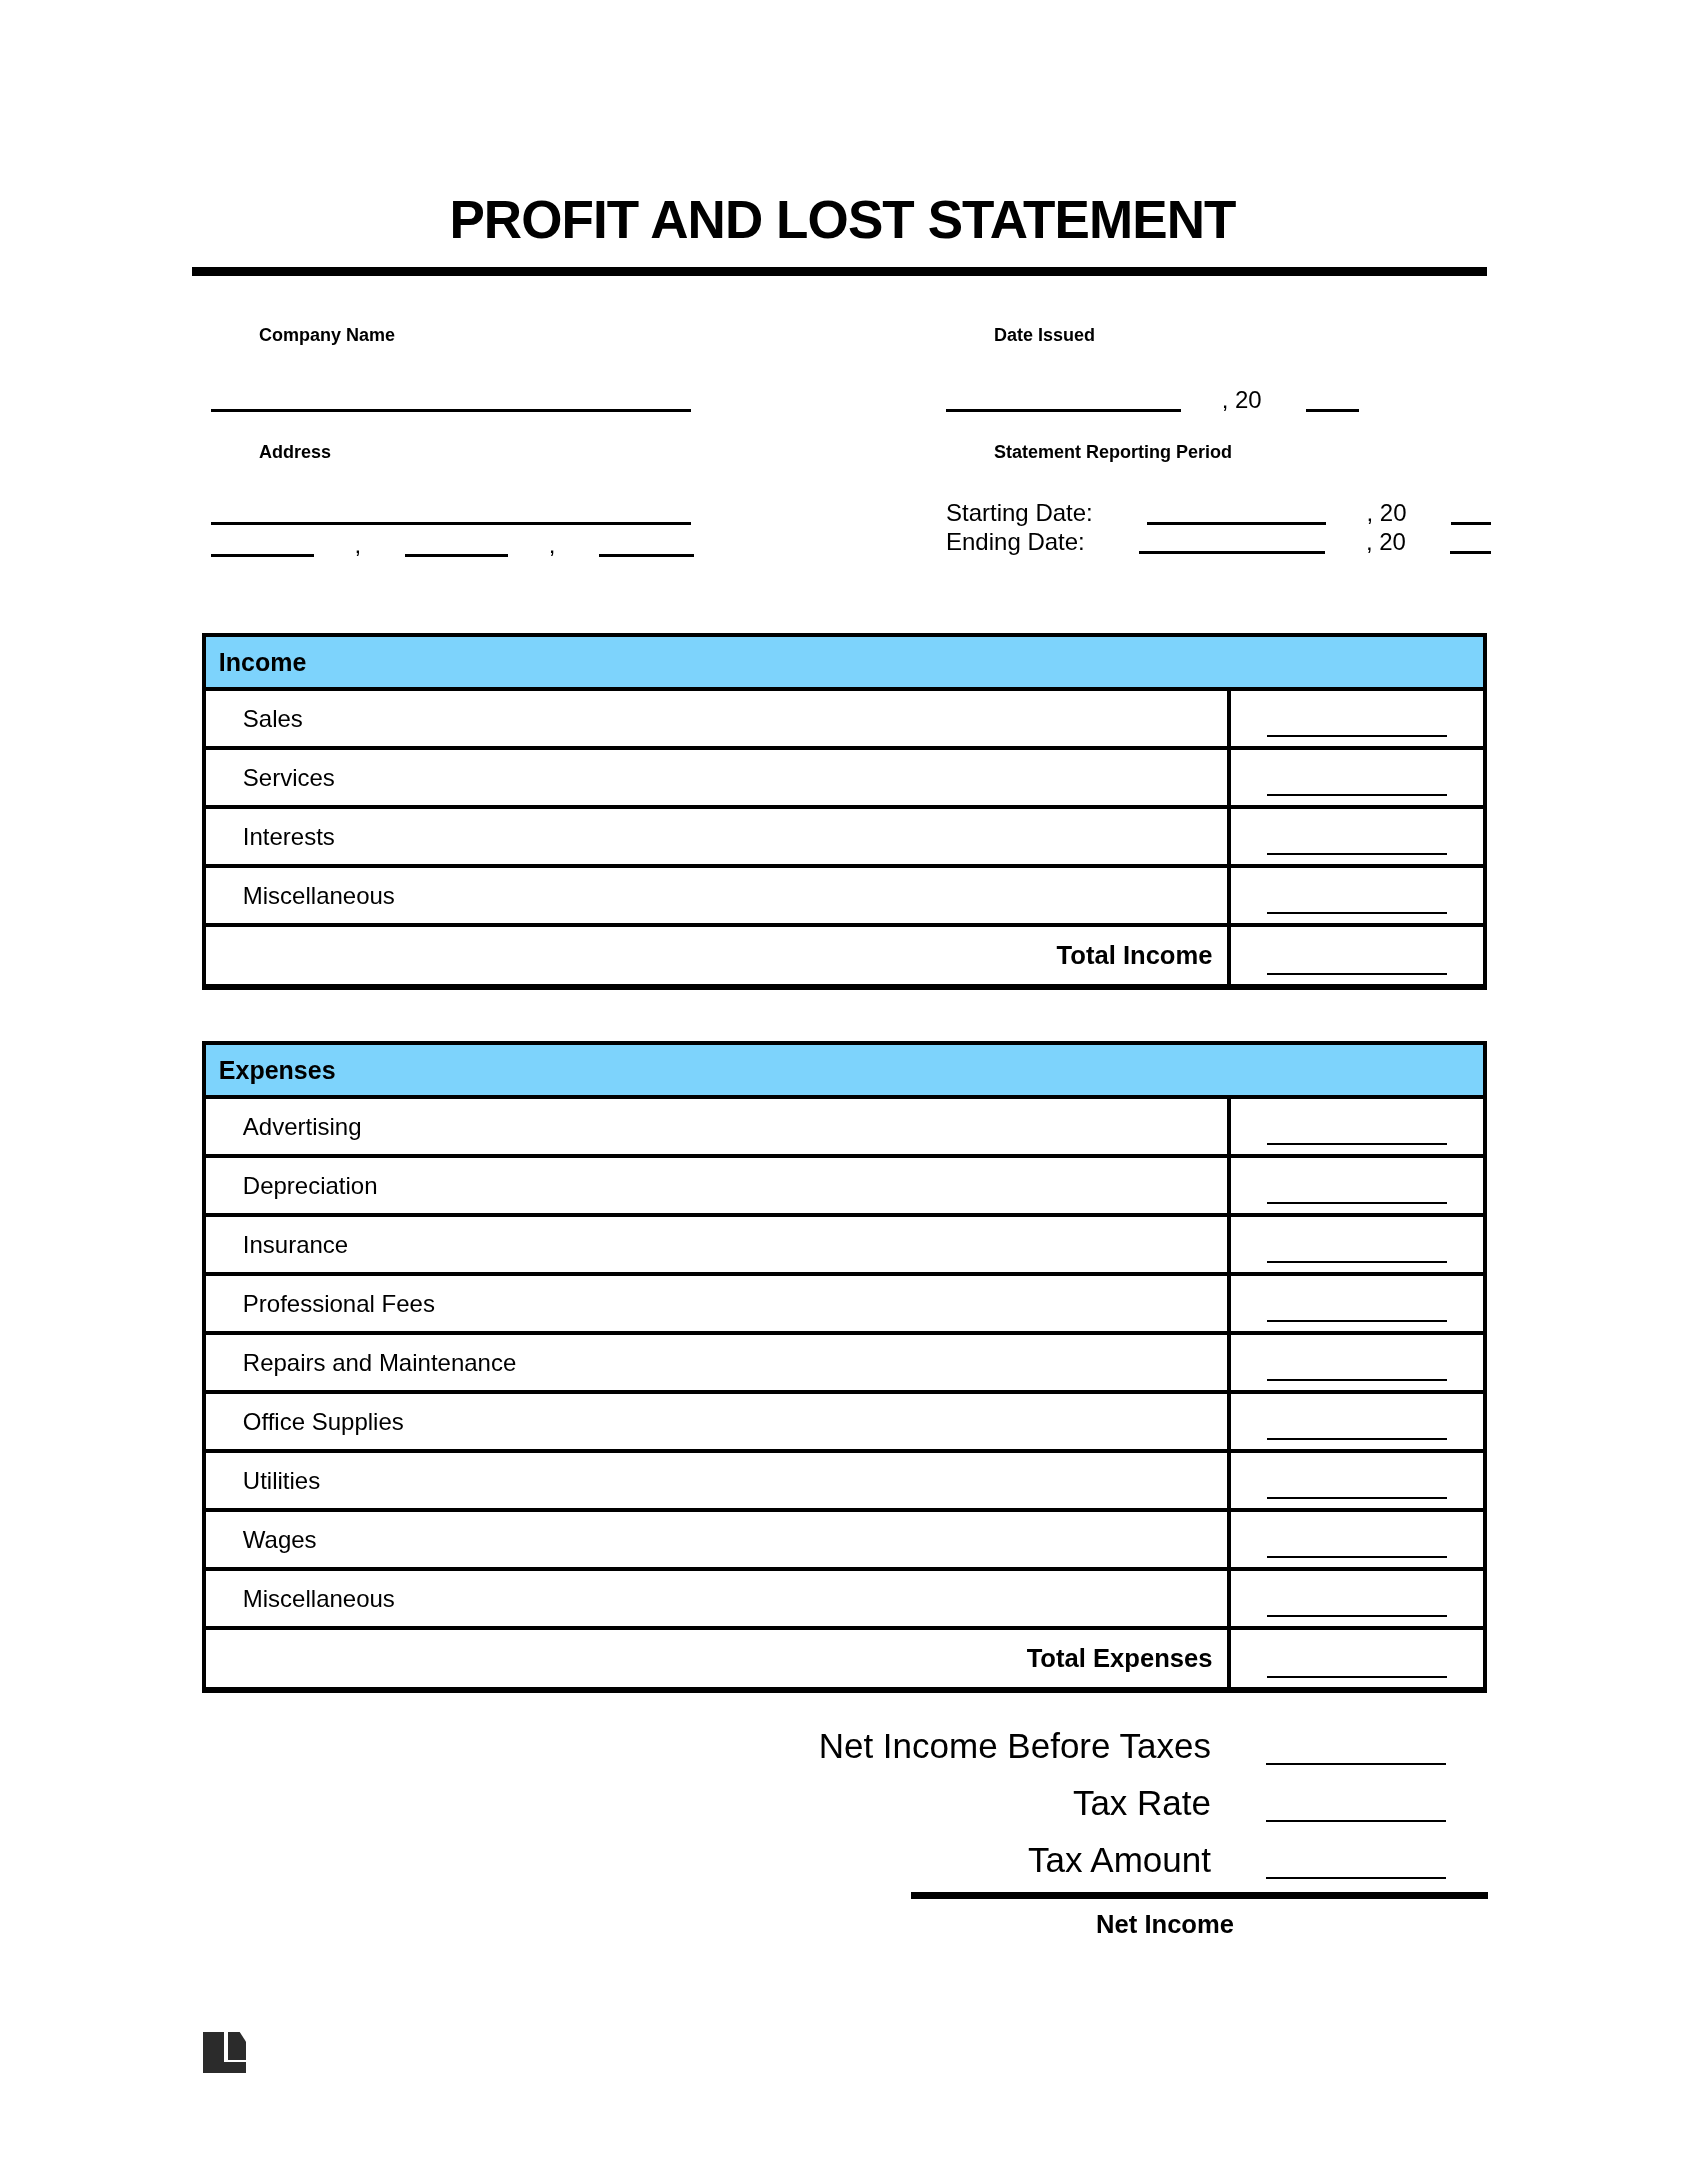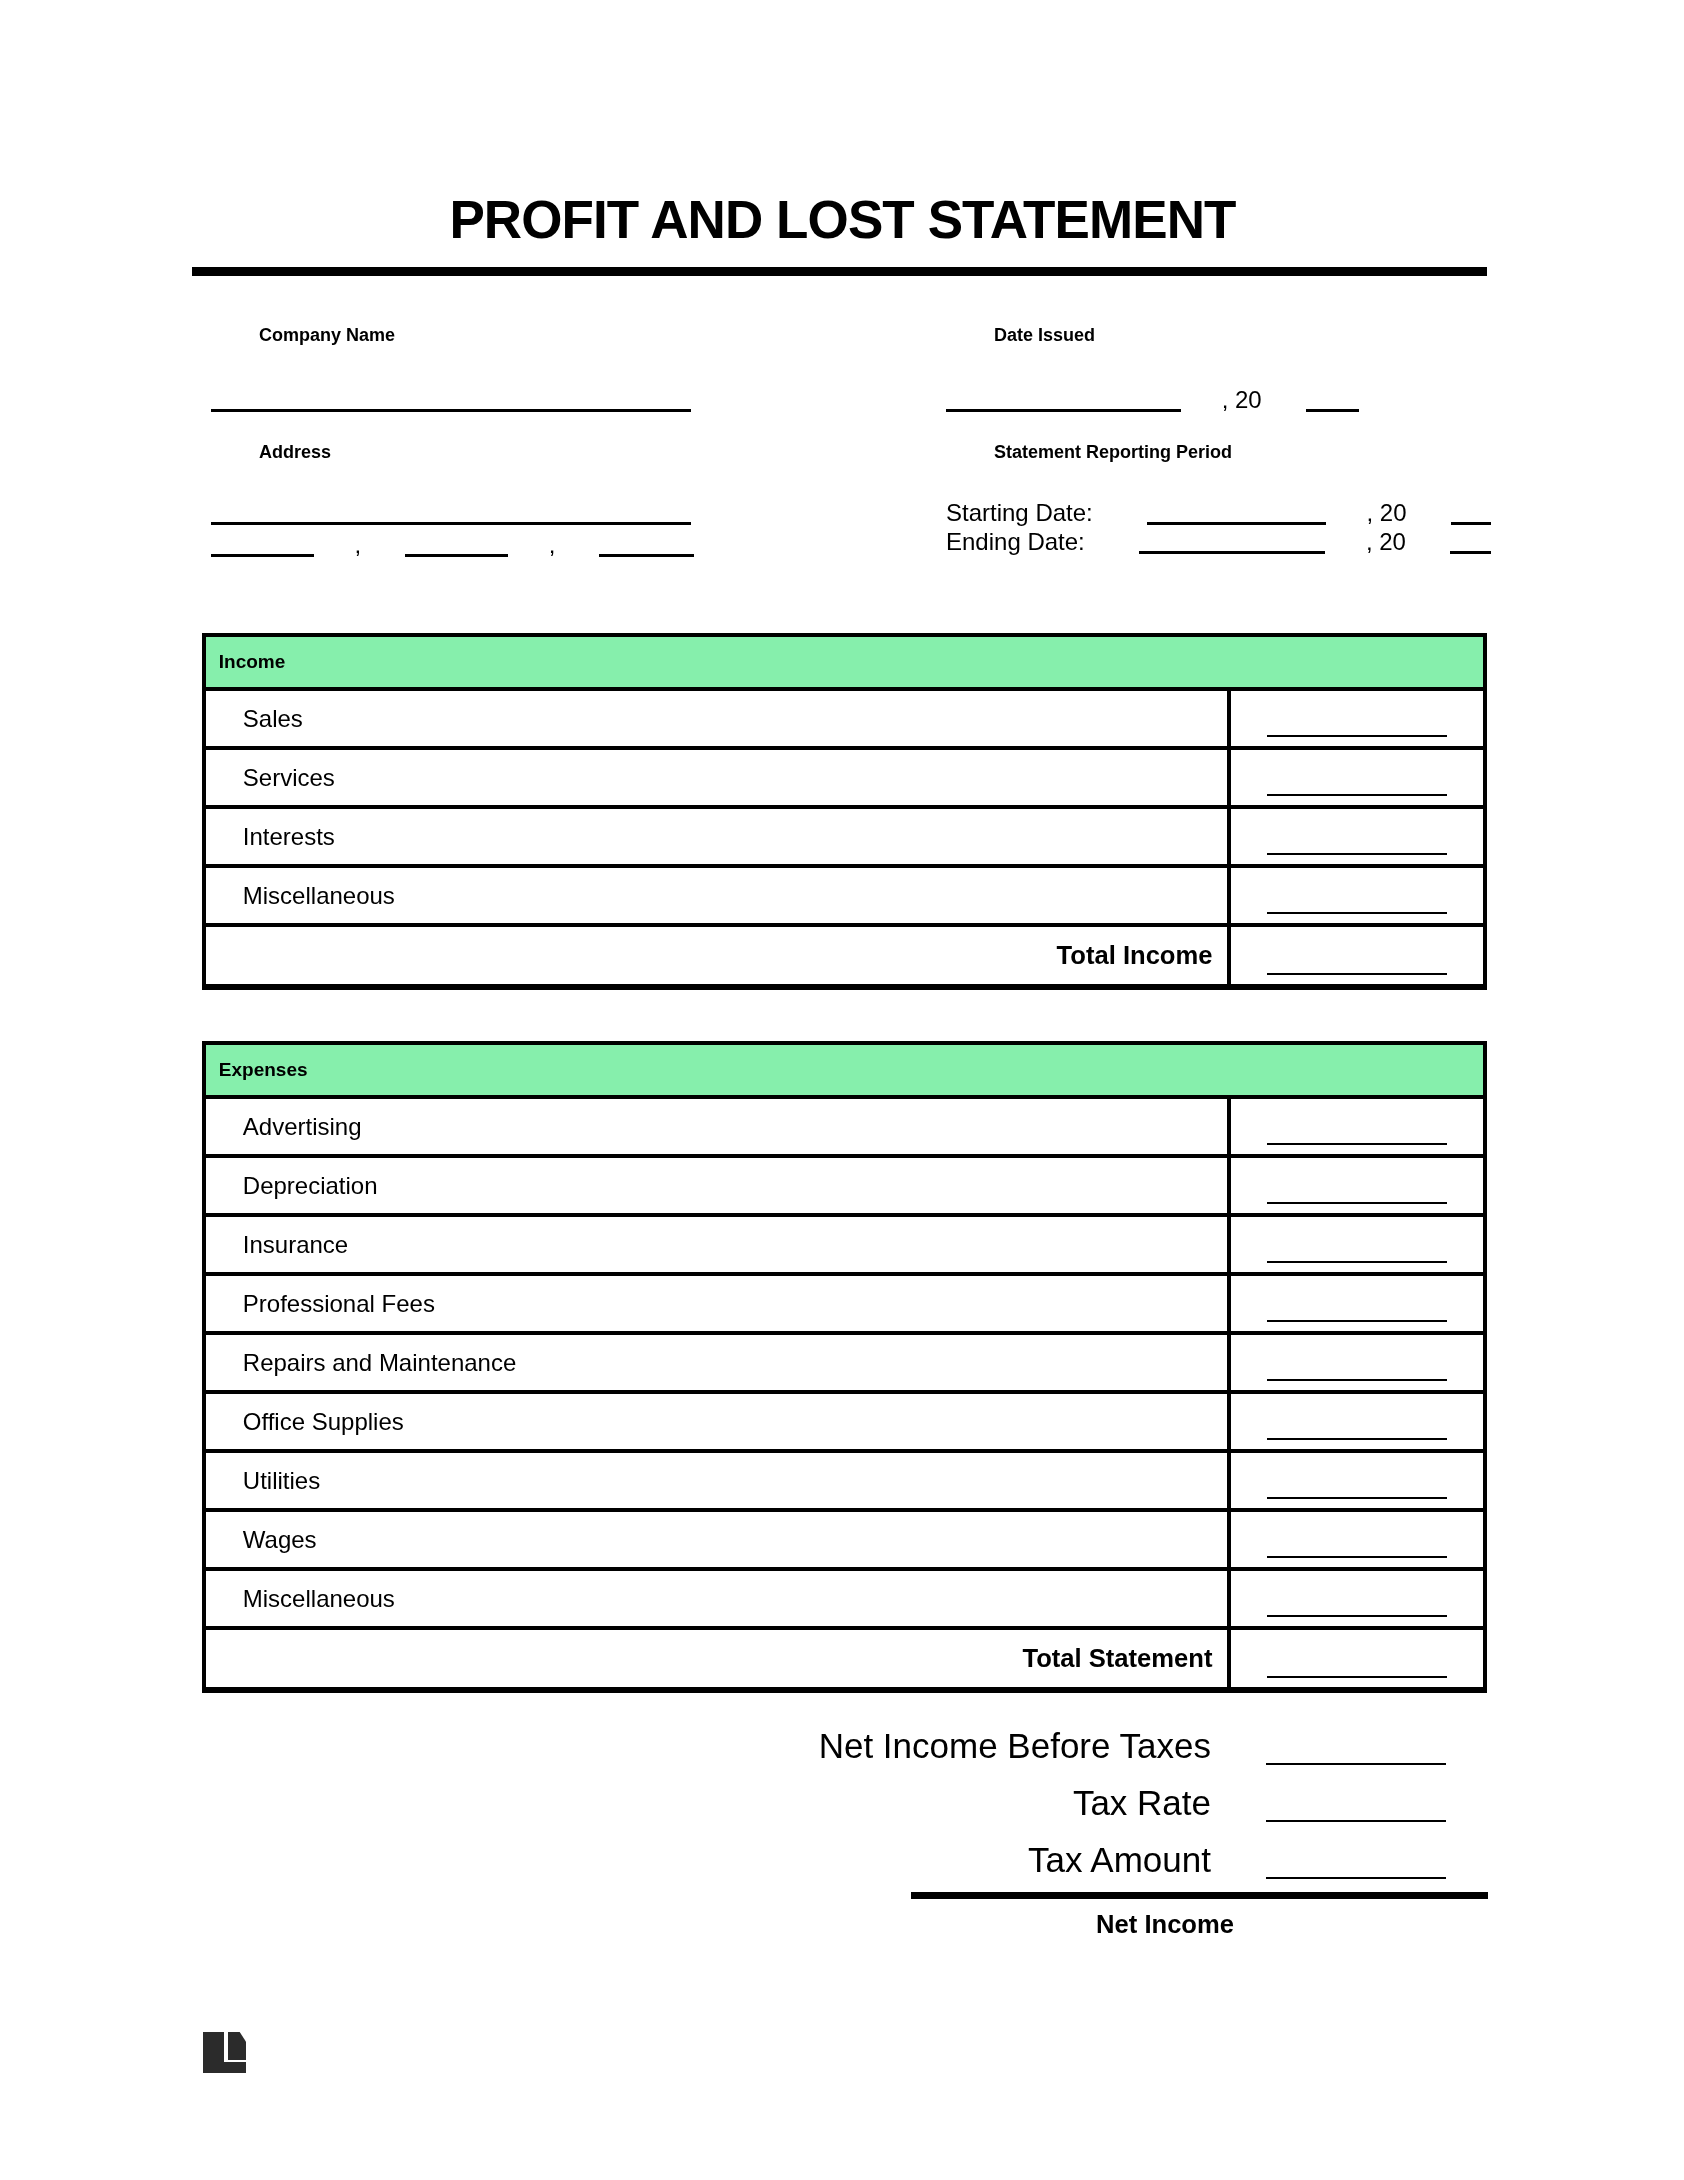--- a/index.html
+++ b/index.html
@@ -34,24 +34,24 @@
   .fill-row .blank { border-bottom:3.4px solid #000; height:5.1px; }
 
   
   .tbl {
     left:202px; width:1285px;
     border:4.3px solid #000; border-bottom-width:6px;
     box-sizing:border-box;
     background:#fff;
   }
   .tbl-header {
-    height:50px; background:#86efac;
+    height:50px; background:#7dd3fc;
     display:flex; align-items:center;
     padding-left:12.8px;
-    font-size:19px; font-weight:bold;
+    font-size:25px; font-weight:bold;
     border-bottom:4.3px solid #000;
   }
   .tbl-row { display:flex; border-bottom:4.3px solid #000; }
   .tbl-row.last { border-bottom:none; }
   .row-h-income { height:55px; }
   .row-h-exp { height:55px; }
   .row-h-total { height:57px; }
   .cell-label {
     flex:1; border-right:4.3px solid #000;
     display:flex; align-items:center;
@@ -227,21 +227,21 @@
           <div class="amount-blank"></div>
         </div>
     </div>
     <div class="tbl-row row-h-exp">
       <div class="cell-label">Miscellaneous</div>
       <div class="cell-amount">
           <div class="amount-blank"></div>
         </div>
     </div>
     <div class="tbl-row row-h-total last">
-      <div class="cell-label total">Total Statement</div>
+      <div class="cell-label total">Total Expenses</div>
       <div class="cell-amount">
           <div class="amount-blank"></div>
         </div>
     </div>
   </div>
 
   <div class="abs sum-row" style="top:1734px;">
     <div class="sum-label">Net Income Before Taxes</div>
     <div class="sum-blank"></div>
   </div>

